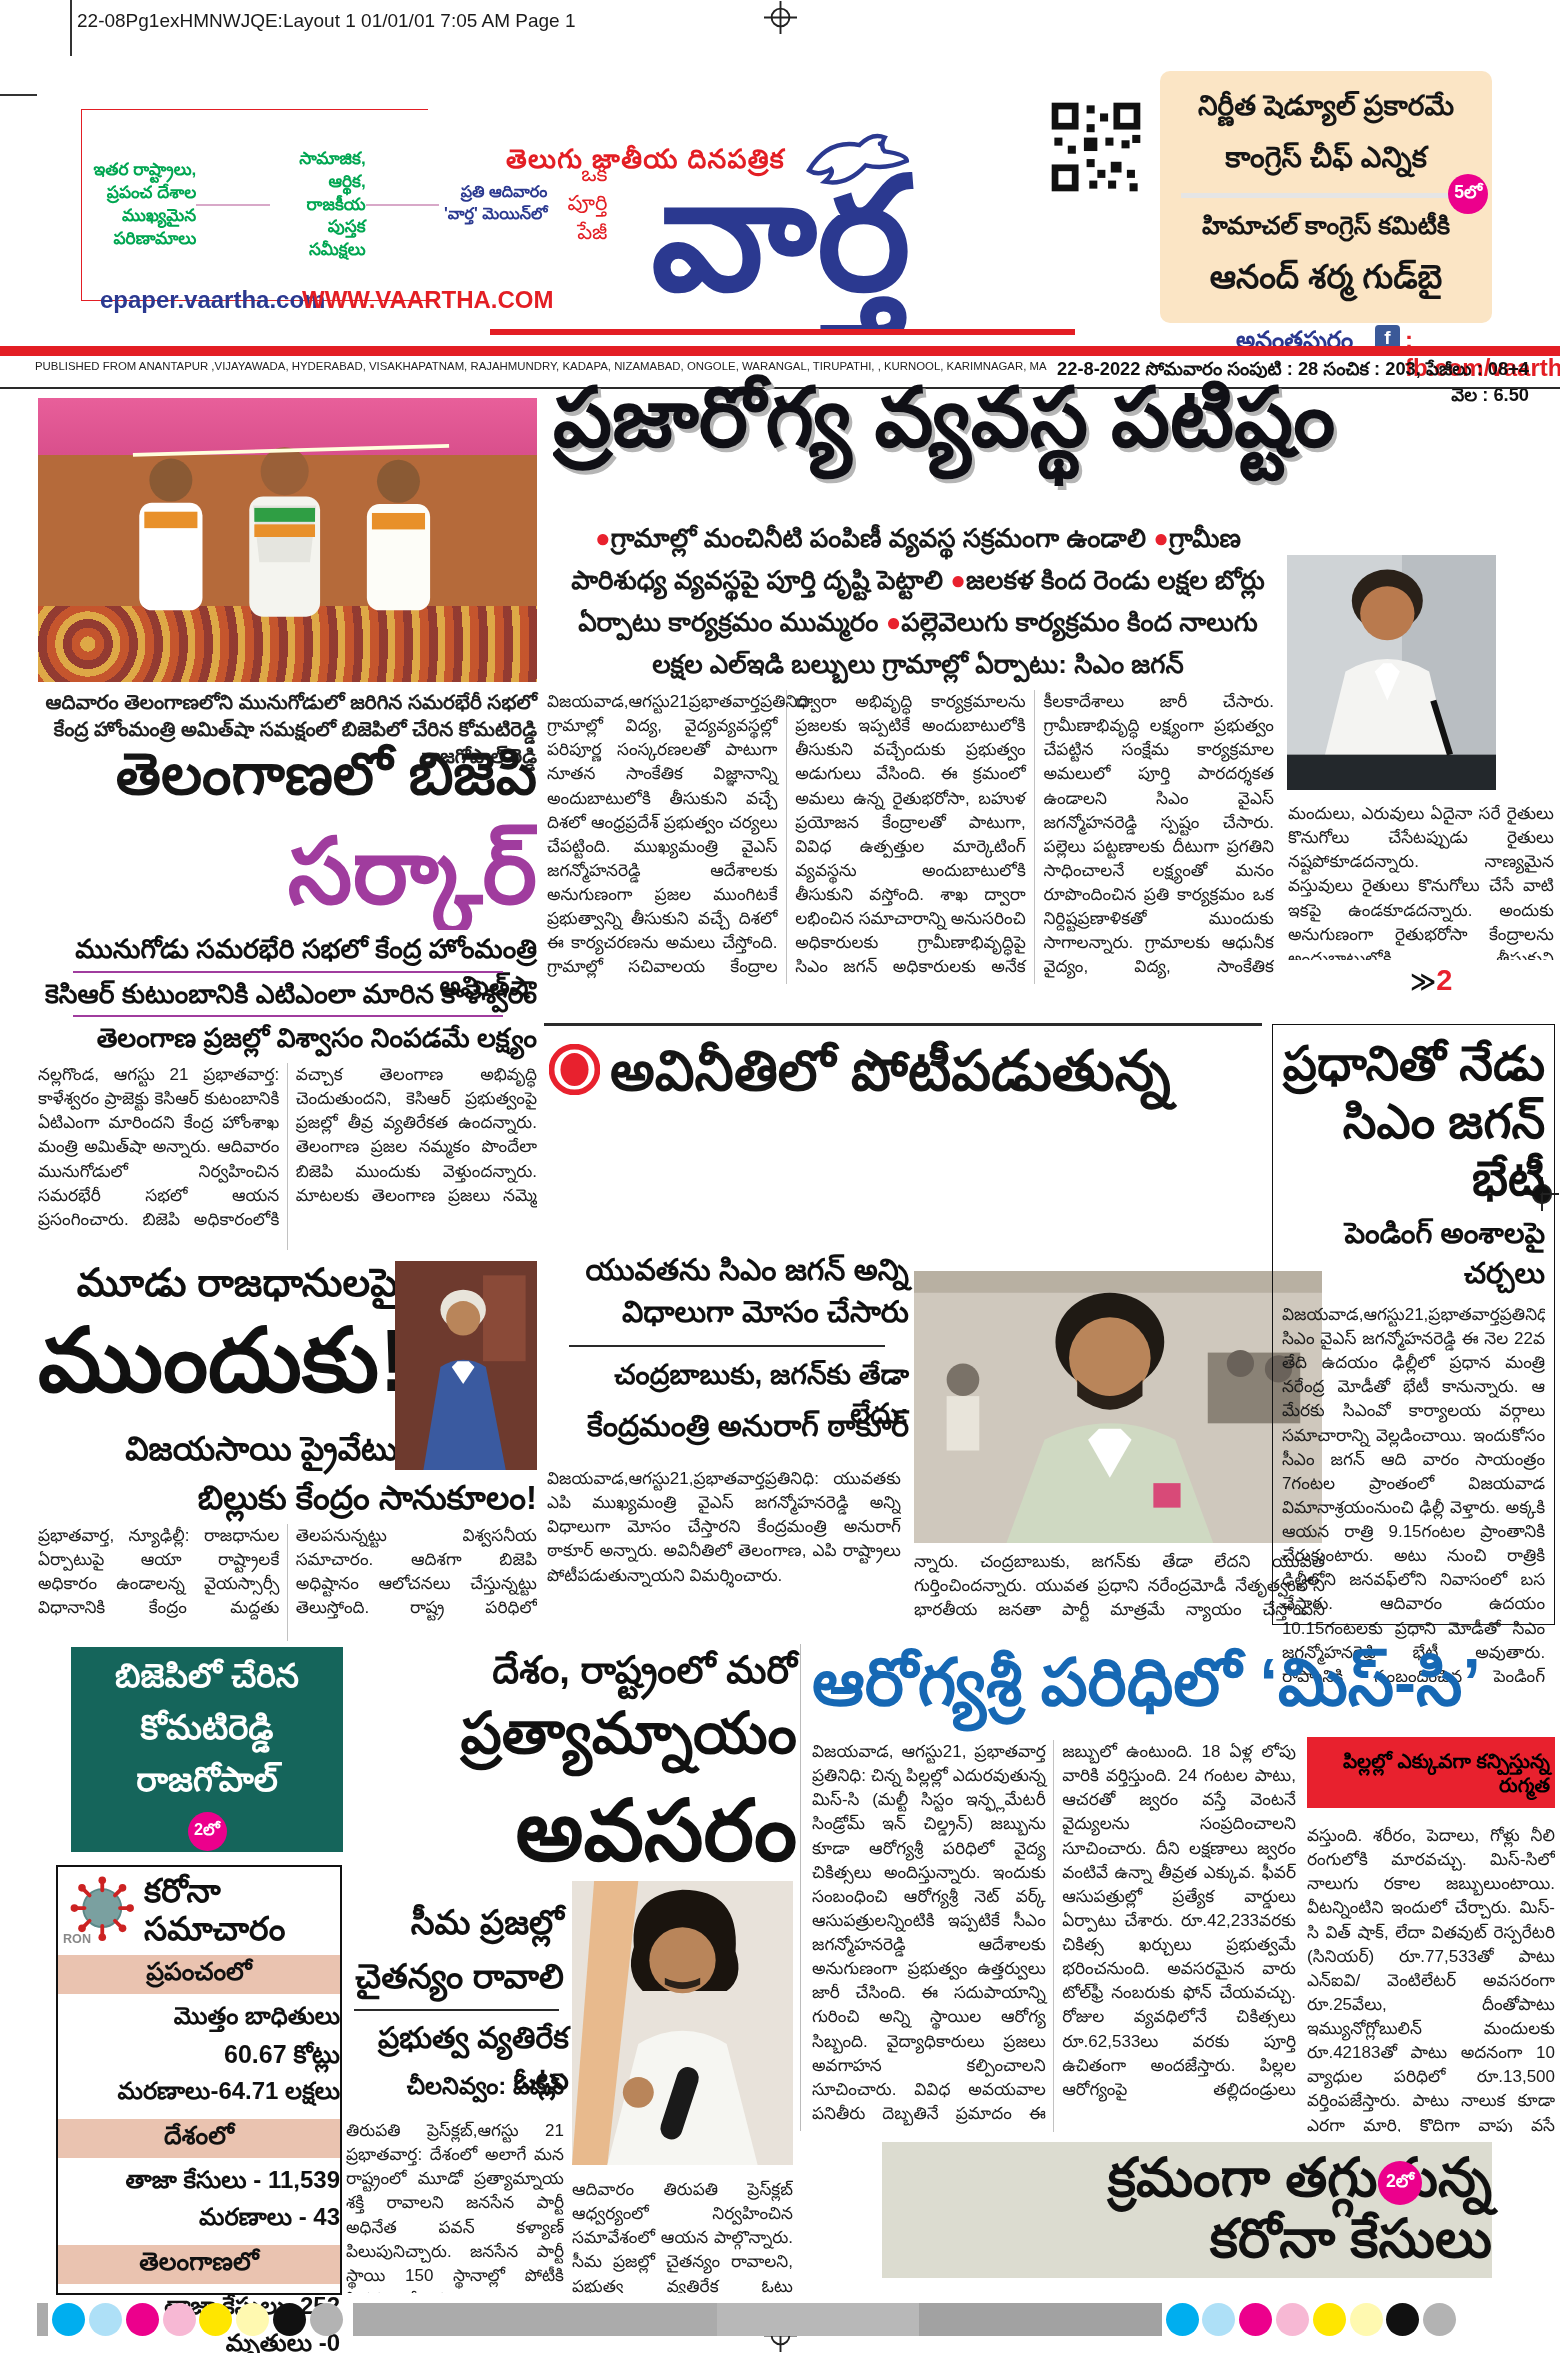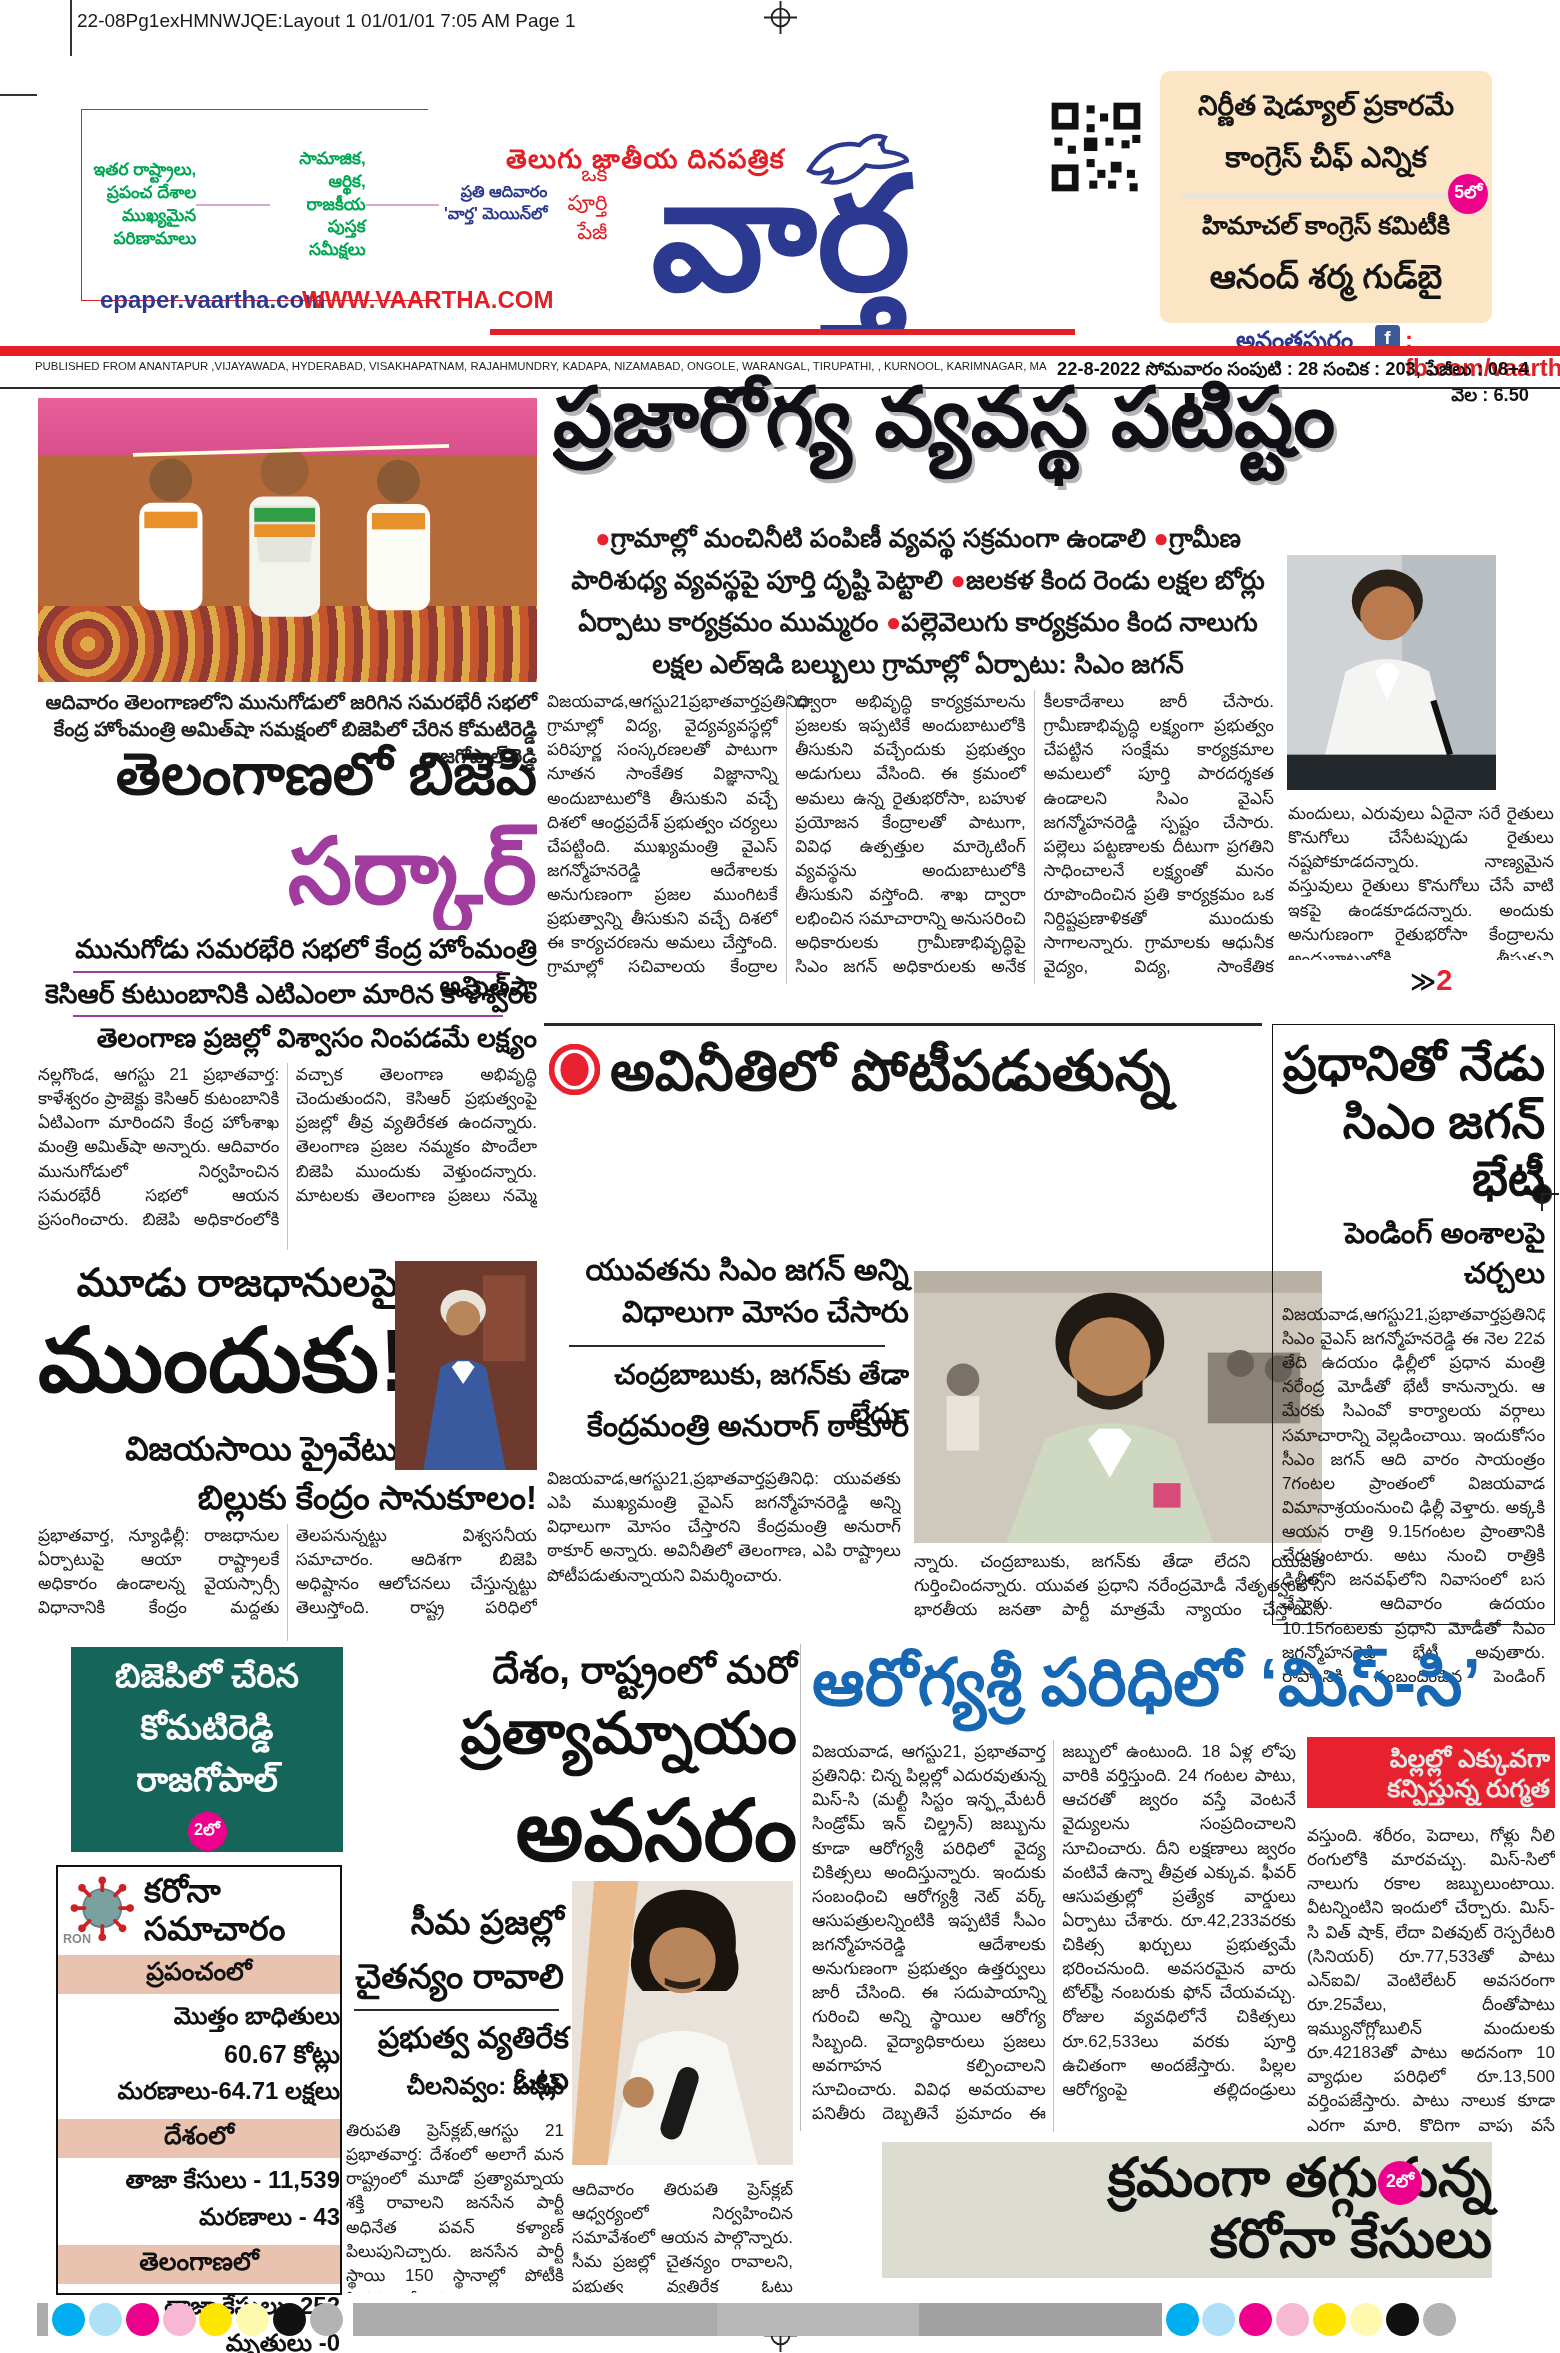--- a/index.html
+++ b/index.html
@@ -313,21 +313,21 @@
       <circle cx="30" cy="96" r="7" fill="#b9855a"></circle>
     </svg>
   </div>
   <div class="abs body-txt clip" style="left:346px;top:2119px;width:218px;height:174px;">తిరుపతి ప్రెస్‌క్లబ్,ఆగస్టు 21 ప్రభాతవార్త: దేశంలో అలాగే మన రాష్ట్రంలో మూడో ప్రత్యామ్నాయ శక్తి రావాలని జనసేన పార్టీ అధినేత పవన్ కళ్యాణ్ పిలుపునిచ్చారు. జనసేన పార్టీ స్థాయి 150 స్థానాల్లో పోటీకి సిద్ధమని చేశారు.</div>
   <div class="abs body-txt clip" style="left:572px;top:2178px;width:221px;height:115px;">ఆదివారం తిరుపతి ప్రెస్‌క్లబ్ ఆధ్వర్యంలో నిర్వహించిన సమావేశంలో ఆయన పాల్గొన్నారు. సీమ ప్రజల్లో చైతన్యం రావాలని, ప్రభుత్వ వ్యతిరేక ఓట్లు చీలనివ్వబోమని స్పష్టం చేశారు.</div>
 
   <div class="abs" style="left:800px;top:1644px;width:1.3px;height:487px;background:#bbb;"></div>
 
   <div class="abs blk clip" style="left:812px;top:1644px;width:746px;height:92px;font-size:66px;color:#1668b4;white-space:nowrap;">ఆరోగ్యశ్రీ పరిధిలో ‘మిస్-సి’</div>
   <div class="abs" style="left:1307px;top:1737px;width:248px;height:71px;background:#e8212e;display:flex;align-items:center;justify-content:center;padding:0 5px;box-sizing:border-box;">
-    <div class="c blk" style="font-size:25px;color:#e5e5e5;line-height:1.2;">పిల్లల్లో ఎక్కువగా కన్పిస్తున్న రుగ్మత</div>
+    <div class="c blk" style="font-size:20px;color:#000000;line-height:1.2;">పిల్లల్లో ఎక్కువగా కన్పిస్తున్న రుగ్మత</div>
   </div>
   <div class="abs body-txt cols2 clip" style="left:812px;top:1740px;width:484px;height:392px;">విజయవాడ, ఆగస్టు21, ప్రభాతవార్త ప్రతినిధి: చిన్న పిల్లల్లో ఎదురవుతున్న మిస్-సి (మల్టీ సిస్టం ఇన్ఫ్లమేటరీ సిండ్రోమ్ ఇన్ చిల్డ్రన్) జబ్బును కూడా ఆరోగ్యశ్రీ పరిధిలో వైద్య చికిత్సలు అందిస్తున్నారు. ఇందుకు సంబంధించి ఆరోగ్యశ్రీ నెట్ వర్క్ ఆసుపత్రులన్నింటికి ఇప్పటికే సీఎం జగన్మోహనరెడ్డి ఆదేశాలకు అనుగుణంగా ప్రభుత్వం ఉత్తర్వులు జారీ చేసింది. ఈ సదుపాయాన్ని గురించి అన్ని స్థాయిల ఆరోగ్య సిబ్బంది. వైద్యాధికారులు ప్రజలు అవగాహన కల్పించాలని సూచించారు. వివిధ అవయవాల పనితీరు దెబ్బతినే ప్రమాదం ఈ జబ్బులో ఉంటుంది. 18 ఏళ్ల లోపు వారికి వర్తిస్తుంది. 24 గంటల పాటు, ఆచరతో జ్వరం వస్తే వెంటనే వైద్యులను సంప్రదించాలని సూచించారు. దీని లక్షణాలు జ్వరం వంటివే ఉన్నా తీవ్రత ఎక్కువ. ఫీవర్ ఆసుపత్రుల్లో ప్రత్యేక వార్డులు ఏర్పాటు చేశారు. రూ.42,233వరకు చికిత్స ఖర్చులు ప్రభుత్వమే భరించనుంది. అవసరమైన వారు టోల్‌ఫ్రీ నంబరుకు ఫోన్ చేయవచ్చు. రోజుల వ్యవధిలోనే చికిత్సలు రూ.62,533లు వరకు పూర్తి ఉచితంగా అందజేస్తారు. పిల్లల ఆరోగ్యంపై తల్లిదండ్రులు అప్రమత్తంగా ఉండాలని వైద్యులు సూచించారు.</div>
   <div class="abs body-txt clip" style="left:1307px;top:1824px;width:248px;height:308px;">వస్తుంది. శరీరం, పెదాలు, గోళ్లు నీలి రంగులోకి మారవచ్చు. మిస్-సిలో నాలుగు రకాల జబ్బులుంటాయి. వీటన్నింటిని ఇందులో చేర్చారు. మిస్-సి విత్ షాక్, లేదా వితవుట్ రెస్పరేటరి (సినియర్) రూ.77,533తో పాటు ఎన్ఐవి/ వెంటిలేటర్ అవసరంగా రూ.25వేలు, దీంతోపాటు ఇమ్యునోగ్లోబులిన్ మందులకు రూ.42183తో పాటు అదనంగా 10 వ్యాధుల పరిధిలో రూ.13,500 వర్తింపజేస్తారు. పాటు నాలుక కూడా ఎర్రగా మారి, కొద్దిగా వాపు వస్తే వైద్యులను సంప్రదించాలి. రూ.25వేల వరకు చెల్లిస్తారు.</div>
 
   <div class="abs" style="left:882px;top:2142px;width:610px;height:136px;background:#dcdcd0;">
     <div class="c blk" style="font-size:54px;line-height:1.2;margin-top:2.5px;">క్రమంగా తగ్గుతున్న</div>
     <div class="c blk" style="font-size:54px;line-height:1.1;">కరోనా కేసులు</div>
     <div class="badge abs" style="right:70px;top:19px;width:44px;height:44px;font-size:17.7px;">2లో</div>
   </div>
 

